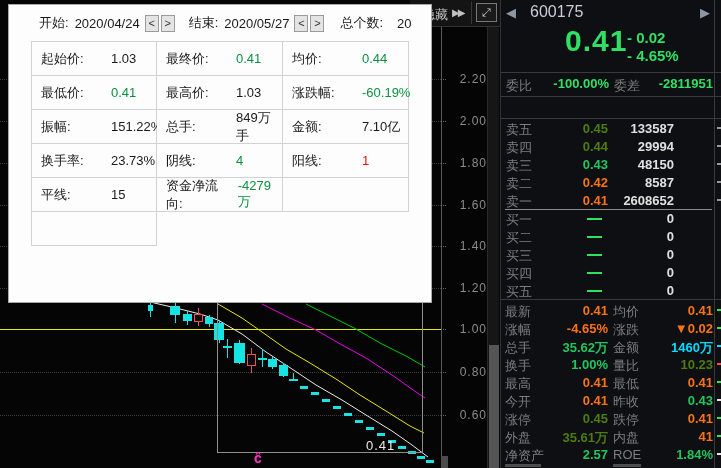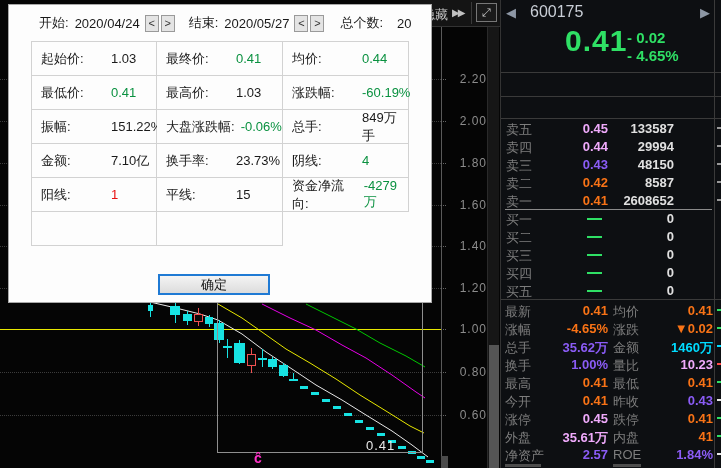--- a/index.html
+++ b/index.html
@@ -64,21 +64,21 @@
   #queue-divider { position:absolute; left:4px; top:209px; width:207px; height:0; border-top:1px solid #8a8a8a; }
   #stat-rows { position:absolute; left:0; top:301px; width:221px; }
   .srow { position:relative; height:18px; font-size:13px; }
   .slab1 { position:absolute; left:4px; top:2px; color:#7d7d7d; }
   .sval1 { position:absolute; left:40px; top:2px; width:67px; text-align:right; font-weight:700; }
   .slab2 { position:absolute; left:112px; top:2px; color:#7d7d7d; }
   .sval2 { position:absolute; left:140px; top:2px; width:72px; text-align:right; font-weight:700; }
   .clip-frag { position:absolute; top:464px; height:3px; background:#4d4d4d; }
   .sliver { position:absolute; left:216px; width:4px; height:2px; }
   
-  .c-g { color:#f97316; } .c-r { color:#f0abfc; } .c-w { color:#8b5cf6; } .c-c { color:#00dcff; }
+  .c-g { color:#f97316; } .c-r { color:#4d7c0f; } .c-w { color:#22c55e; } .c-c { color:#00dcff; }
   
   #dialog { position:absolute; left:8px; top:4px; width:424px; height:299px; background:#fdfdfd; border:1px solid #a8a8a8; z-index:5; color:#1a1a1a;padding-left:23px; }
   #date-row { position:absolute; left:30px; top:9px; height:18px; display:flex; align-items:center; font-size:13px; }
   #date-row .dlab { margin-right:6px; }
   #date-row .dval { margin-right:5px; }
   .spin-btn { width:14px; height:17px; margin-right:2px; background:#e4e4e4; border:1px solid #9a9a9a; font-size:11px; line-height:14px; text-align:center; color:#333; cursor:pointer; }
   .gap12 { width:12px; } .gap16 { width:14px; }
   #dlg-cells { position:absolute; left:22px; top:36px; width:378px; border-top:1px solid #d2d2d2; border-left:1px solid #d2d2d2; display:grid; grid-template-columns:125px 126px 126px; }
   .cell { height:34px; border-right:1px solid #d2d2d2; border-bottom:1px solid #d2d2d2; display:flex; align-items:center; padding-left:9px; font-size:13px; background:#fdfdfd; }
   .cell .lab { min-width:64px; }
@@ -193,20 +193,26 @@
   <div id="quote">
     <div id="q-header">
       <span class="nav-arrow" id="arrow-prev">◀</span>
       <span id="stock-code">600175</span>
       <span class="nav-arrow" id="arrow-next">▶</span>
     </div>
     <span id="big-price">0.41</span>
     <span id="chg-abs">- 0.02</span>
     <span id="chg-pct">- 4.65%</span>
     <div class="hsep" style="top:72px"></div>
+    <div id="weibi-row">
+      <span class="glab" id="wb-lab">委比</span>
+      <span class="gval" id="wb-val">-100.00%</span>
+      <span class="glab" id="wc-lab">委差</span>
+      <span class="gval" id="wc-val">-2811951</span>
+    </div>
     <div class="hsep" style="top:96px"></div>
     <div class="hsep" style="top:118px"></div>
     <div id="queue-rows">
         <div class="qrow">
           <div class="qlab">卖五</div>
           <div class="qprice c-r">0.45</div>
           <div class="qvol">133587</div>
         </div>
         <div class="qrow">
           <div class="qlab">卖四</div>
@@ -371,24 +377,20 @@
         </div>
         <div class="cell">
           <span class="lab">涨跌幅:</span>
           <span class="val d-green">-60.19%</span>
         </div>
         <div class="cell">
           <span class="lab">振幅:</span>
           <span class="val d-black">151.22%</span>
         </div>
         <div class="cell">
-          <span class="lab">大盘涨跌幅:</span>
-          <span class="val d-green">-0.06%</span>
-        </div>
-        <div class="cell">
           <span class="lab">总手:</span>
           <span class="val d-black">849万手</span>
         </div>
         <div class="cell">
           <span class="lab">金额:</span>
           <span class="val d-black">7.10亿</span>
         </div>
         <div class="cell">
           <span class="lab">换手率:</span>
           <span class="val d-black">23.73%</span>
@@ -411,16 +413,15 @@
         </div>
         <div class="cell">
           <span class="lab"></span>
           <span class="val d-black"></span>
         </div>
         <div class="cell">
           <span class="lab"></span>
           <span class="val d-black"></span>
         </div>
       </div>
-    <button id="ok-btn">确定</button>
   </div>
 
 </div>
 
 </body></html>

